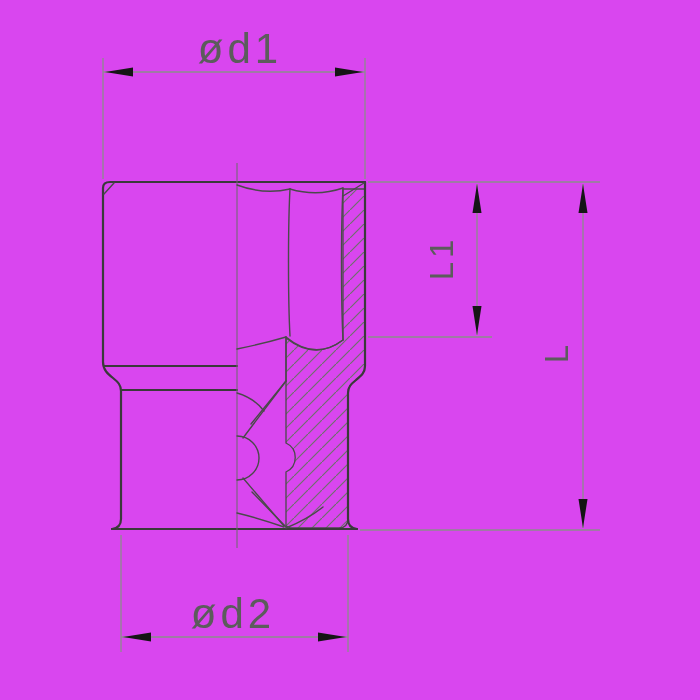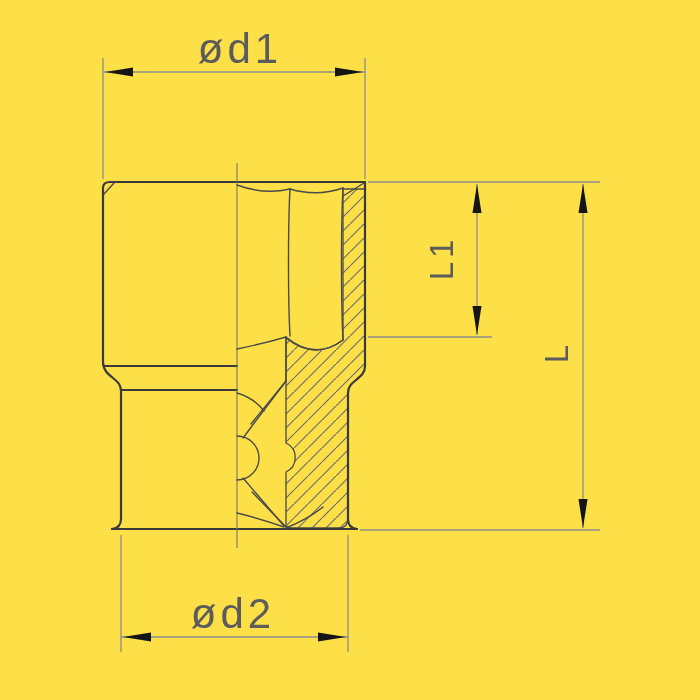--- a/index.html
+++ b/index.html
@@ -5,21 +5,21 @@
   html, body {
     margin: 0;
     padding: 0;
     background: #ffffff;
     font-family: "Liberation Sans", "DejaVu Sans", sans-serif;
   }
   .canvas {
     position: relative;
     width: 700px;
     height: 700px;
-    background: #fde047;
+    background: #d946ef;
     overflow: hidden;
   }
   svg { display: block; }
 
   
   .outline   { stroke: #3a3a3a; stroke-width: 2.2; fill: none; stroke-linecap: round; }
   .thin      { stroke: #4a4a4a; stroke-width: 1.4; fill: none; stroke-linecap: round; }
   .hatchedge { stroke: #4a4a4a; stroke-width: 1.3; }
   .dim       { stroke: #8c8c8c; stroke-width: 1.3; fill: none; }
   .centerln  { stroke: #6a6a6a; stroke-width: 1; fill: none; }

